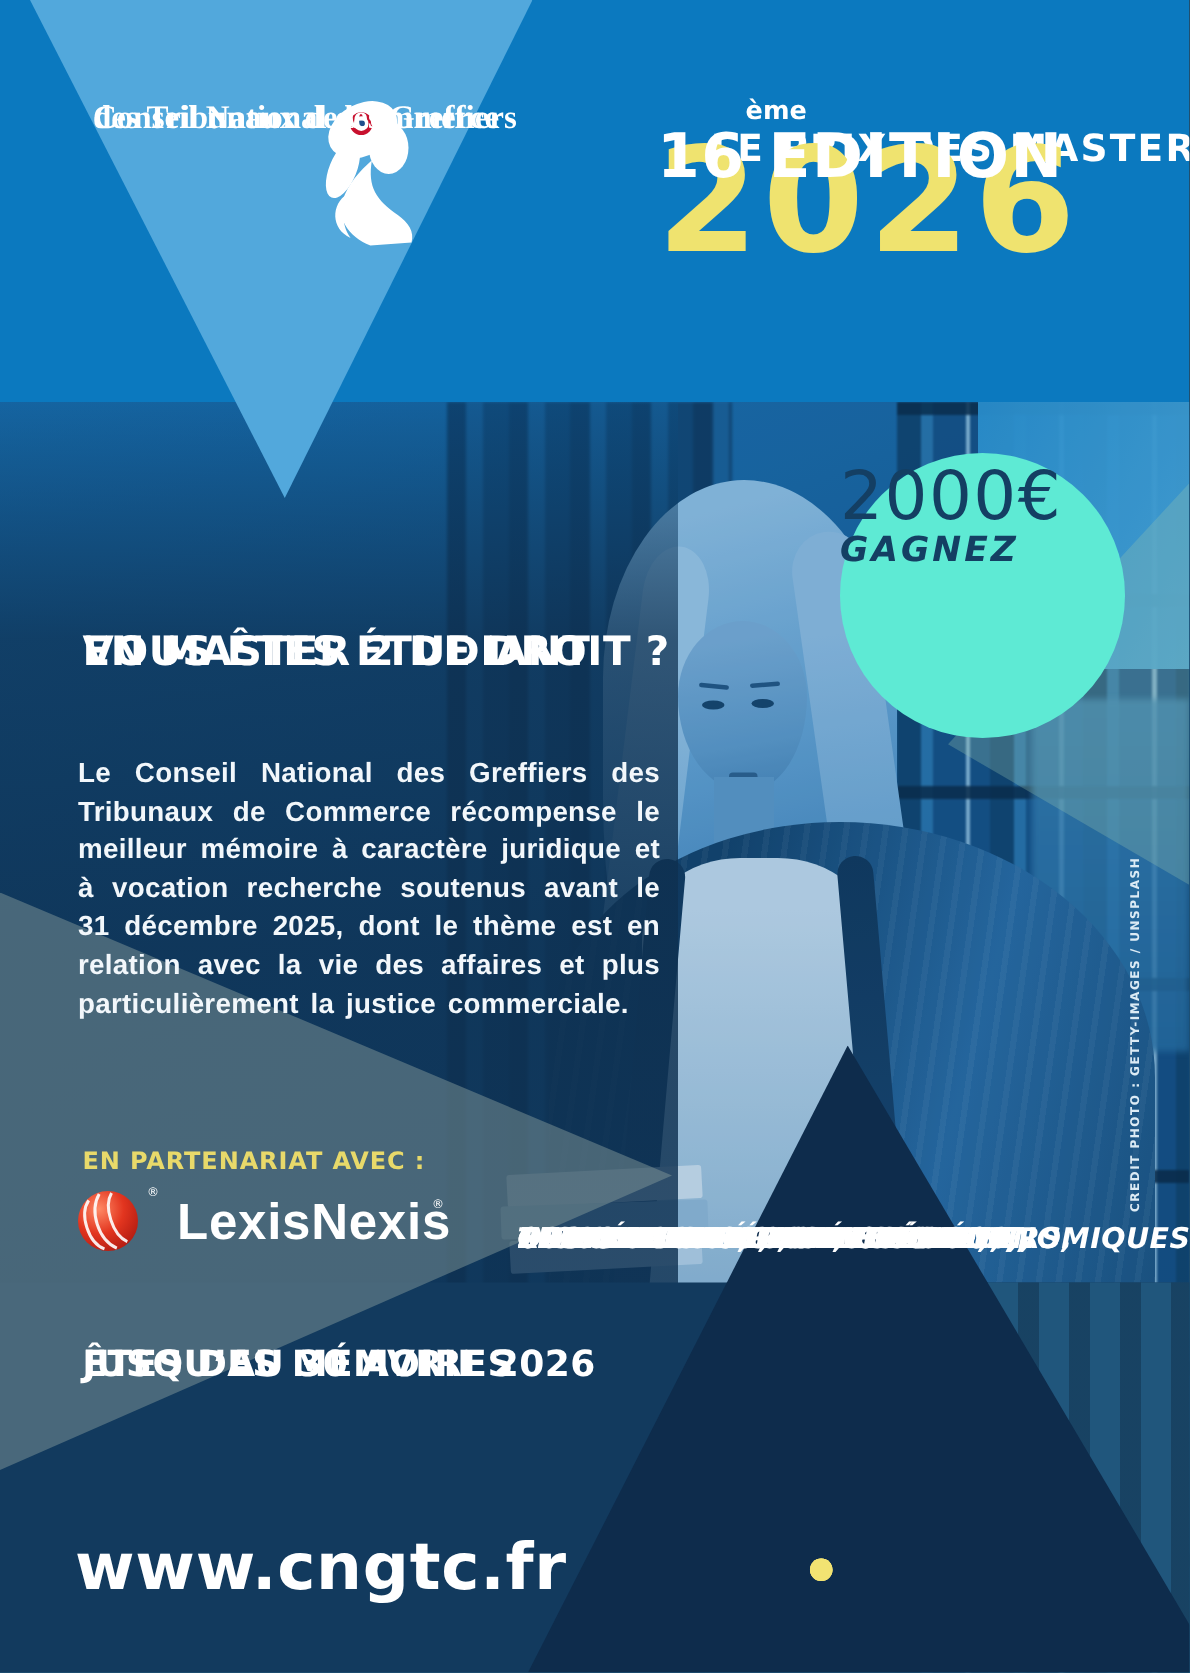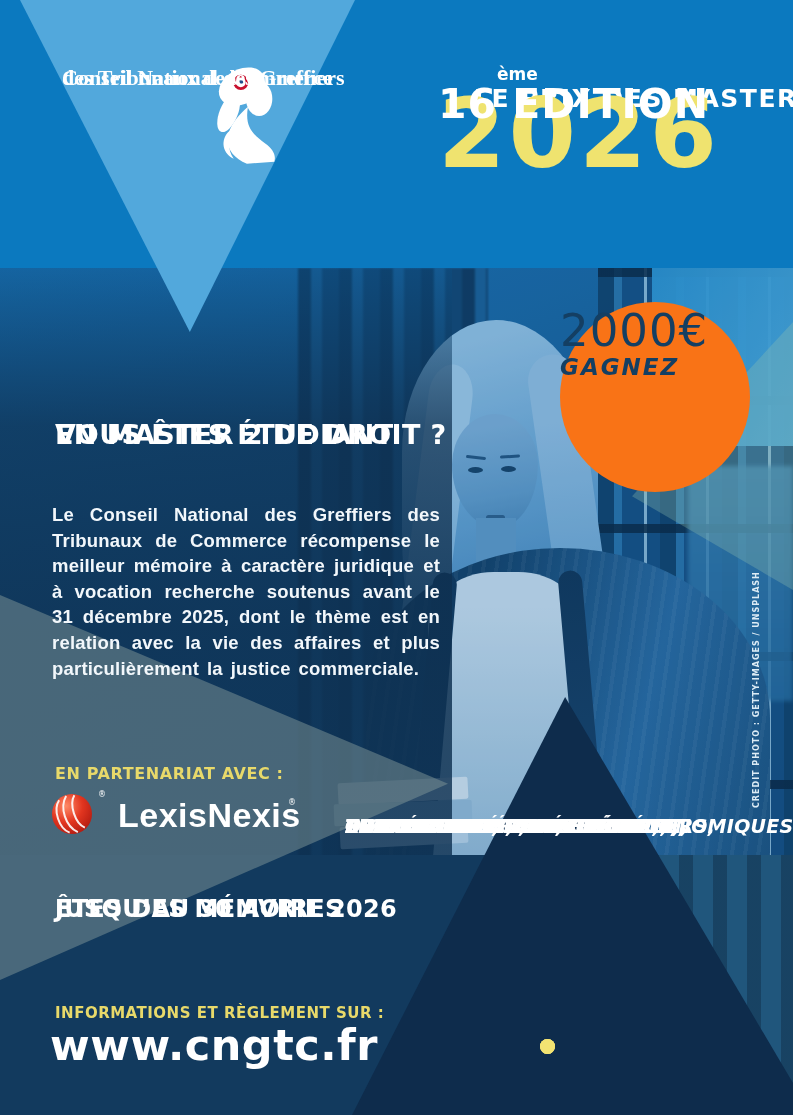--- a/index.html
+++ b/index.html
@@ -91,21 +91,21 @@
 
   .title-block{left:438px;top:84px;width:330px;text-align:center;color:#fff;}
   .title-kicker{position:relative;font-size:25px;font-weight:800;letter-spacing:1.5px;white-space:nowrap;margin-left:36px;}
   .title-year{position:relative;font-size:97px;font-weight:800;letter-spacing:3px;
     line-height:.98;color:#EFE36F;margin-top:2px;text-align:right;}
   .title-edition{position:relative;font-size:41px;font-weight:800;letter-spacing:1px;margin-top:-4px;white-space:nowrap;}
   .title-edition sup{position:relative;font-size:17px;top:-16px;letter-spacing:0;}
 
   
   .badge{left:560px;top:302px;width:190px;height:190px;border-radius:50%;
-    background:#f97316;text-align:center;color:#143F63;}
+    background:#5eead4;text-align:center;color:#143F63;}
   .badge-l1{position:relative;margin-top:52px;font-size:23px;font-weight:800;
     font-style:italic;letter-spacing:2px;}
   .badge-l2{position:relative;font-size:45px;font-weight:400;letter-spacing:1px;margin-top:2px;}
 
   
   .question{left:55px;top:418px;color:#fff;font-size:27px;font-weight:800;
     line-height:33px;letter-spacing:.4px;white-space:nowrap;}
   .question div{position:relative;}
   .body-text{left:52px;top:502px;width:388px;color:#F2F7FB;
     font-family:"Liberation Sans",sans-serif;font-weight:bold;
@@ -232,21 +232,20 @@
     <span class="lexis-reg1">®</span>
     <span class="lexis-name">LexisNexis</span>
     <span class="lexis-reg2">®</span>
   </div>
 
   <div class="deadline">
     <div>ÊTES DES MÉMOIRES</div>
     <div>JUSQU’AU 30 AVRIL 2026</div>
   </div>
 
-  <div class="info-label">INFORMATIONS ET RÈGLEMENT SUR :</div>
   <div class="website">www.cngtc.fr</div>
 
   <div class="keywords">
     <div>ENTREPRENEUR, SAUVEGARDE,</div>
     <div>PROCÉDURES REDRESSEMENT,</div>
     <div>CONTENTIEUX COMMERCIAL,</div>
     <div>INSOLVABILITÉ, PRÉVENTION,</div>
     <div>RESTRUCTURATION, CRÉANCIERS,</div>
     <div>OBLIGATIONS, REDRESSEMENT,</div>
     <div>REGISTRES LÉGAUX ET LCB-FT,</div>

